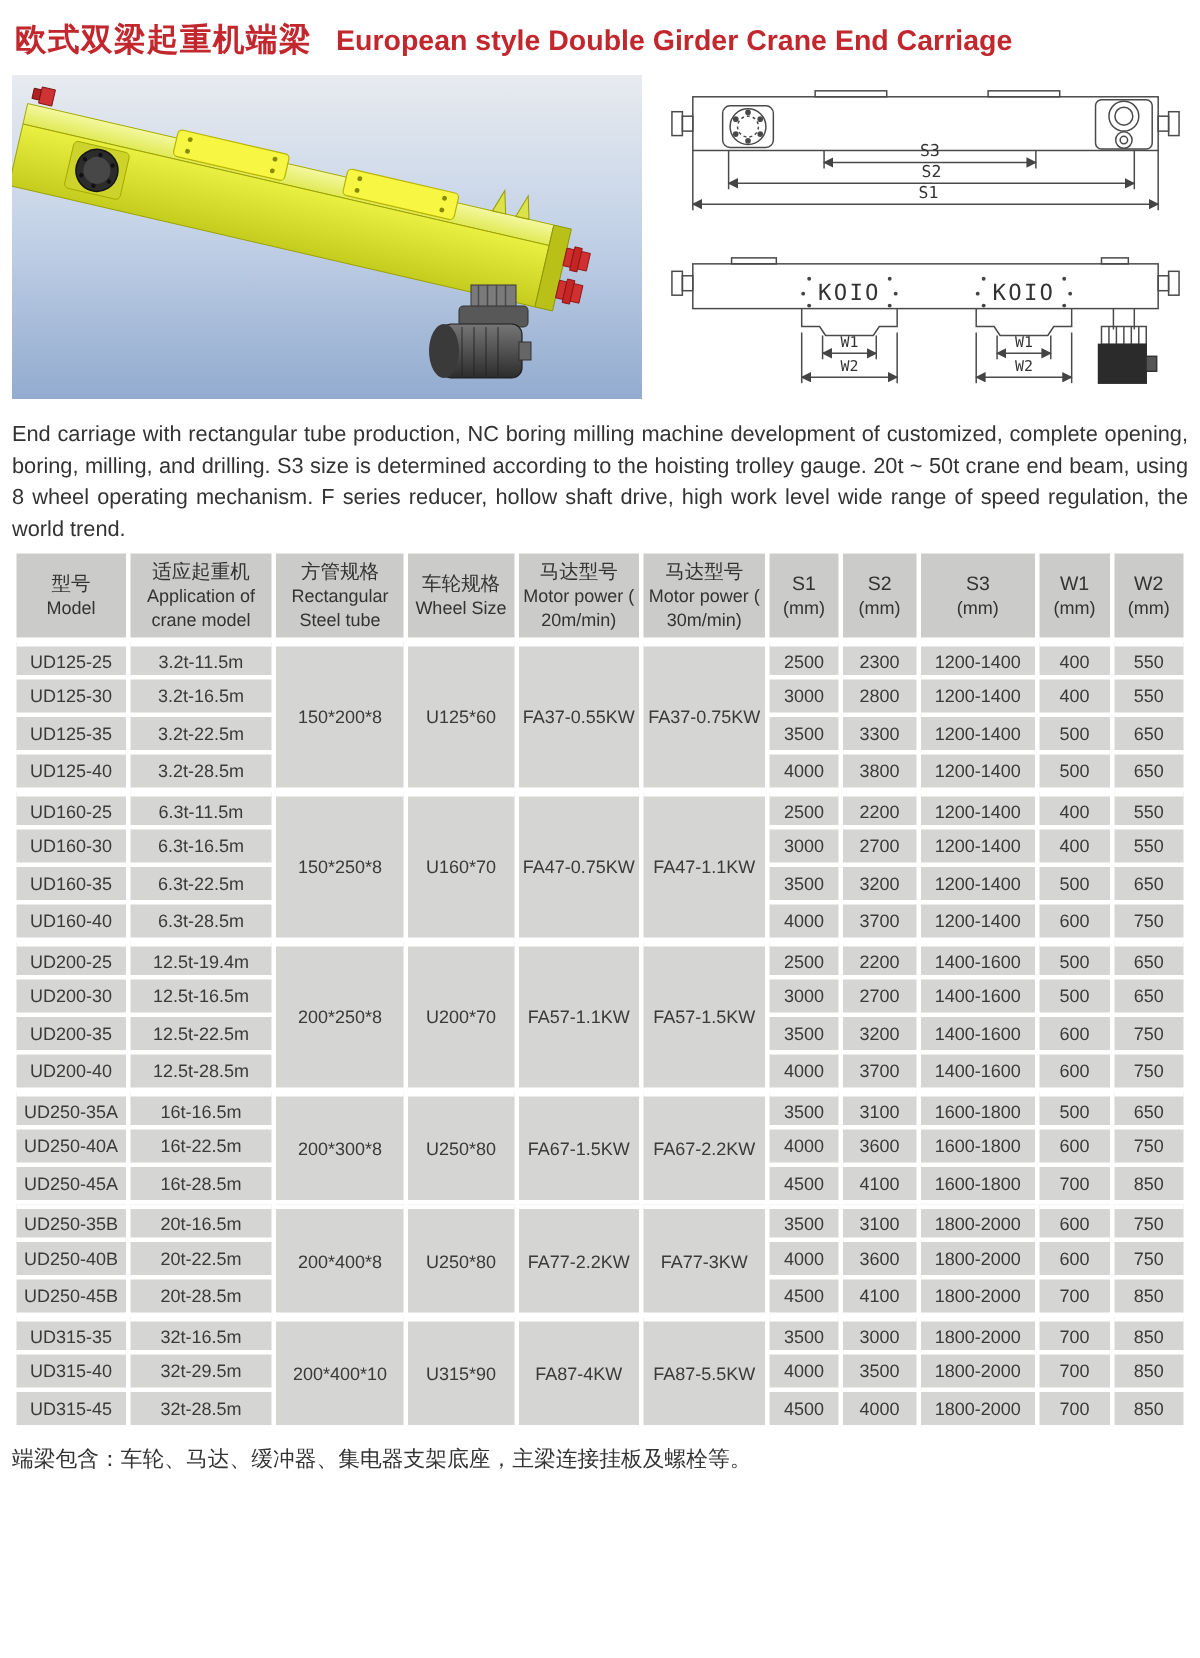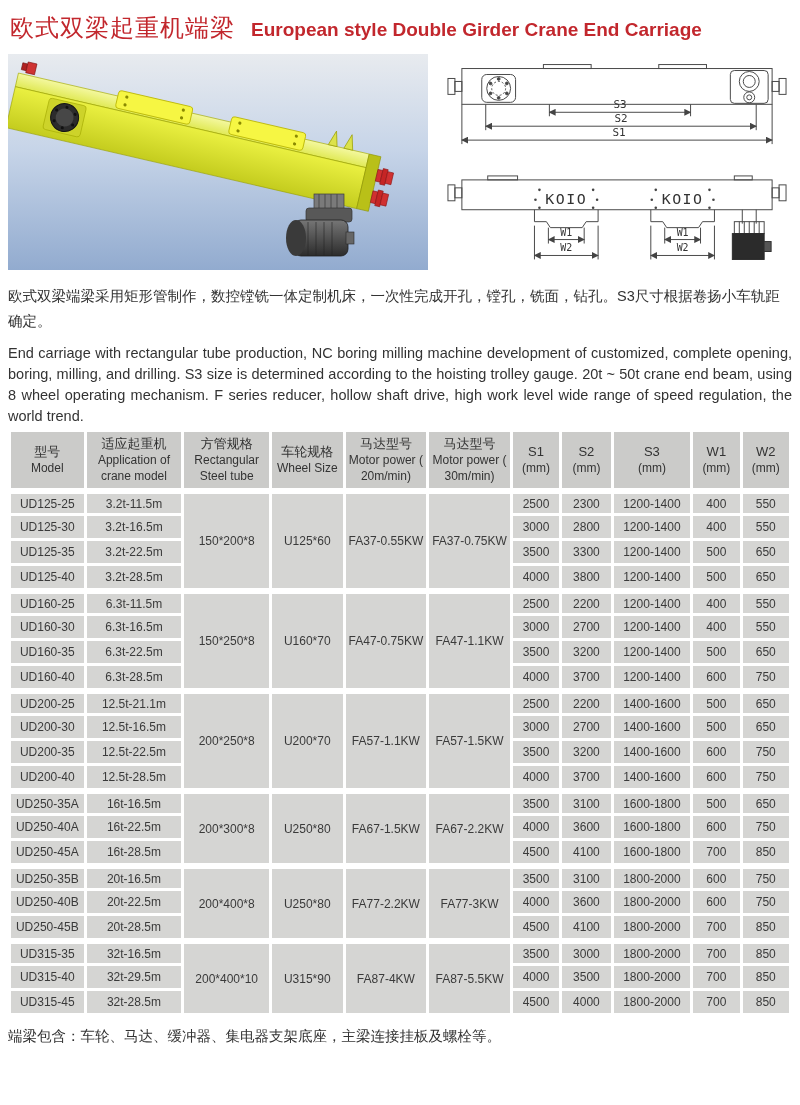--- a/index.html
+++ b/index.html
@@ -4,21 +4,21 @@
 <style>
   * { box-sizing: border-box; }
   html,body { margin:0; padding:0; }
   body {
     width:800px; height:1105px; background:#ffffff;
     font-family:"Liberation Sans", sans-serif; color:#333;
   }
   .page { padding:10px 8px 0 8px; }
 
   .title-bar { padding:2px 2px 8px 2px; white-space:nowrap; }
-  .title-bar .zh { color:#c2272d; font-weight:normal; font-size:24px; letter-spacing:1px; margin-right:16px; }
+  .title-bar .zh { color:#c2272d; font-weight:bold; font-size:21px; letter-spacing:1px; margin-right:16px; }
   .title-bar .en { color:#c2272d; font-weight:bold; font-size:19px;margin-top:33px; }
 
   .media-row { display:flex; gap:12px; align-items:flex-start; margin-top:2px; }
   .photo-box { width:420px; height:216px; }
   .drawing-box { width:352px; height:216px; margin-top:0px; }
   svg text { font-family:"DejaVu Sans Mono", monospace; fill:#333; }
 
   .features { margin-top:14px; }
   .features h3 { font-size:15px; margin:6px 0 10px 0; color:#111; }
   .features p { margin:2px 0; font-size:14.5px; line-height:1.7; color:#333; }
@@ -238,21 +238,20 @@
       <text x="127" y="150" text-anchor="middle" font-size="15" letter-spacing="1.5">KOIO</text>
       <text x="244" y="150" text-anchor="middle" font-size="15" letter-spacing="1.5">KOIO</text>
       <text x="127" y="182" text-anchor="middle" font-size="10">W1</text>
       <text x="127" y="198" text-anchor="middle" font-size="10">W2</text>
       <text x="244" y="182" text-anchor="middle" font-size="10">W1</text>
       <text x="244" y="198" text-anchor="middle" font-size="10">W2</text>
     </svg>
   </div>
 
   <div class="features">
-    <p class="zh">欧式双梁端梁采用矩形管制作，数控镗铣一体定制机床，一次性完成开孔，镗孔，铣面，钻孔。S3尺寸根据卷扬小车轨距确定。</p>
     <p class="en">End carriage with rectangular tube production, NC boring milling machine development of customized, complete opening, boring, milling, and drilling. S3 size is determined according to the hoisting trolley gauge. 20t ~ 50t crane end beam, using 8 wheel operating mechanism. F series reducer, hollow shaft drive, high work level wide range of speed regulation, the world trend.</p>
   </div>
 
   <table class="spec">
     <colgroup>
       <col style="width:72px">
         <col style="width:94px">
         <col style="width:84px">
         <col style="width:70px">
       <col style="width:80px">
@@ -387,21 +386,21 @@
           <td>UD160-40</td>
           <td>6.3t-28.5m</td>
           <td>4000</td>
           <td>3700</td>
           <td>1200-1400</td>
           <td>600</td>
           <td>750</td>
         </tr>
         <tr>
           <td class="gfirst">UD200-25</td>
-          <td class="gfirst">12.5t-21.1m</td>
+          <td class="gfirst">12.5t-19.4m</td>
           <td rowspan="4" class="gfirst">200*250*8</td>
           <td rowspan="4" class="gfirst">U200*70</td>
           <td rowspan="4" class="gfirst">FA57-1.1KW</td>
           <td rowspan="4" class="gfirst">FA57-1.5KW</td>
           <td class="gfirst">2500</td>
           <td class="gfirst">2200</td>
           <td class="gfirst">1400-1600</td>
           <td class="gfirst">500</td>
           <td class="gfirst">650</td>
         </tr>

